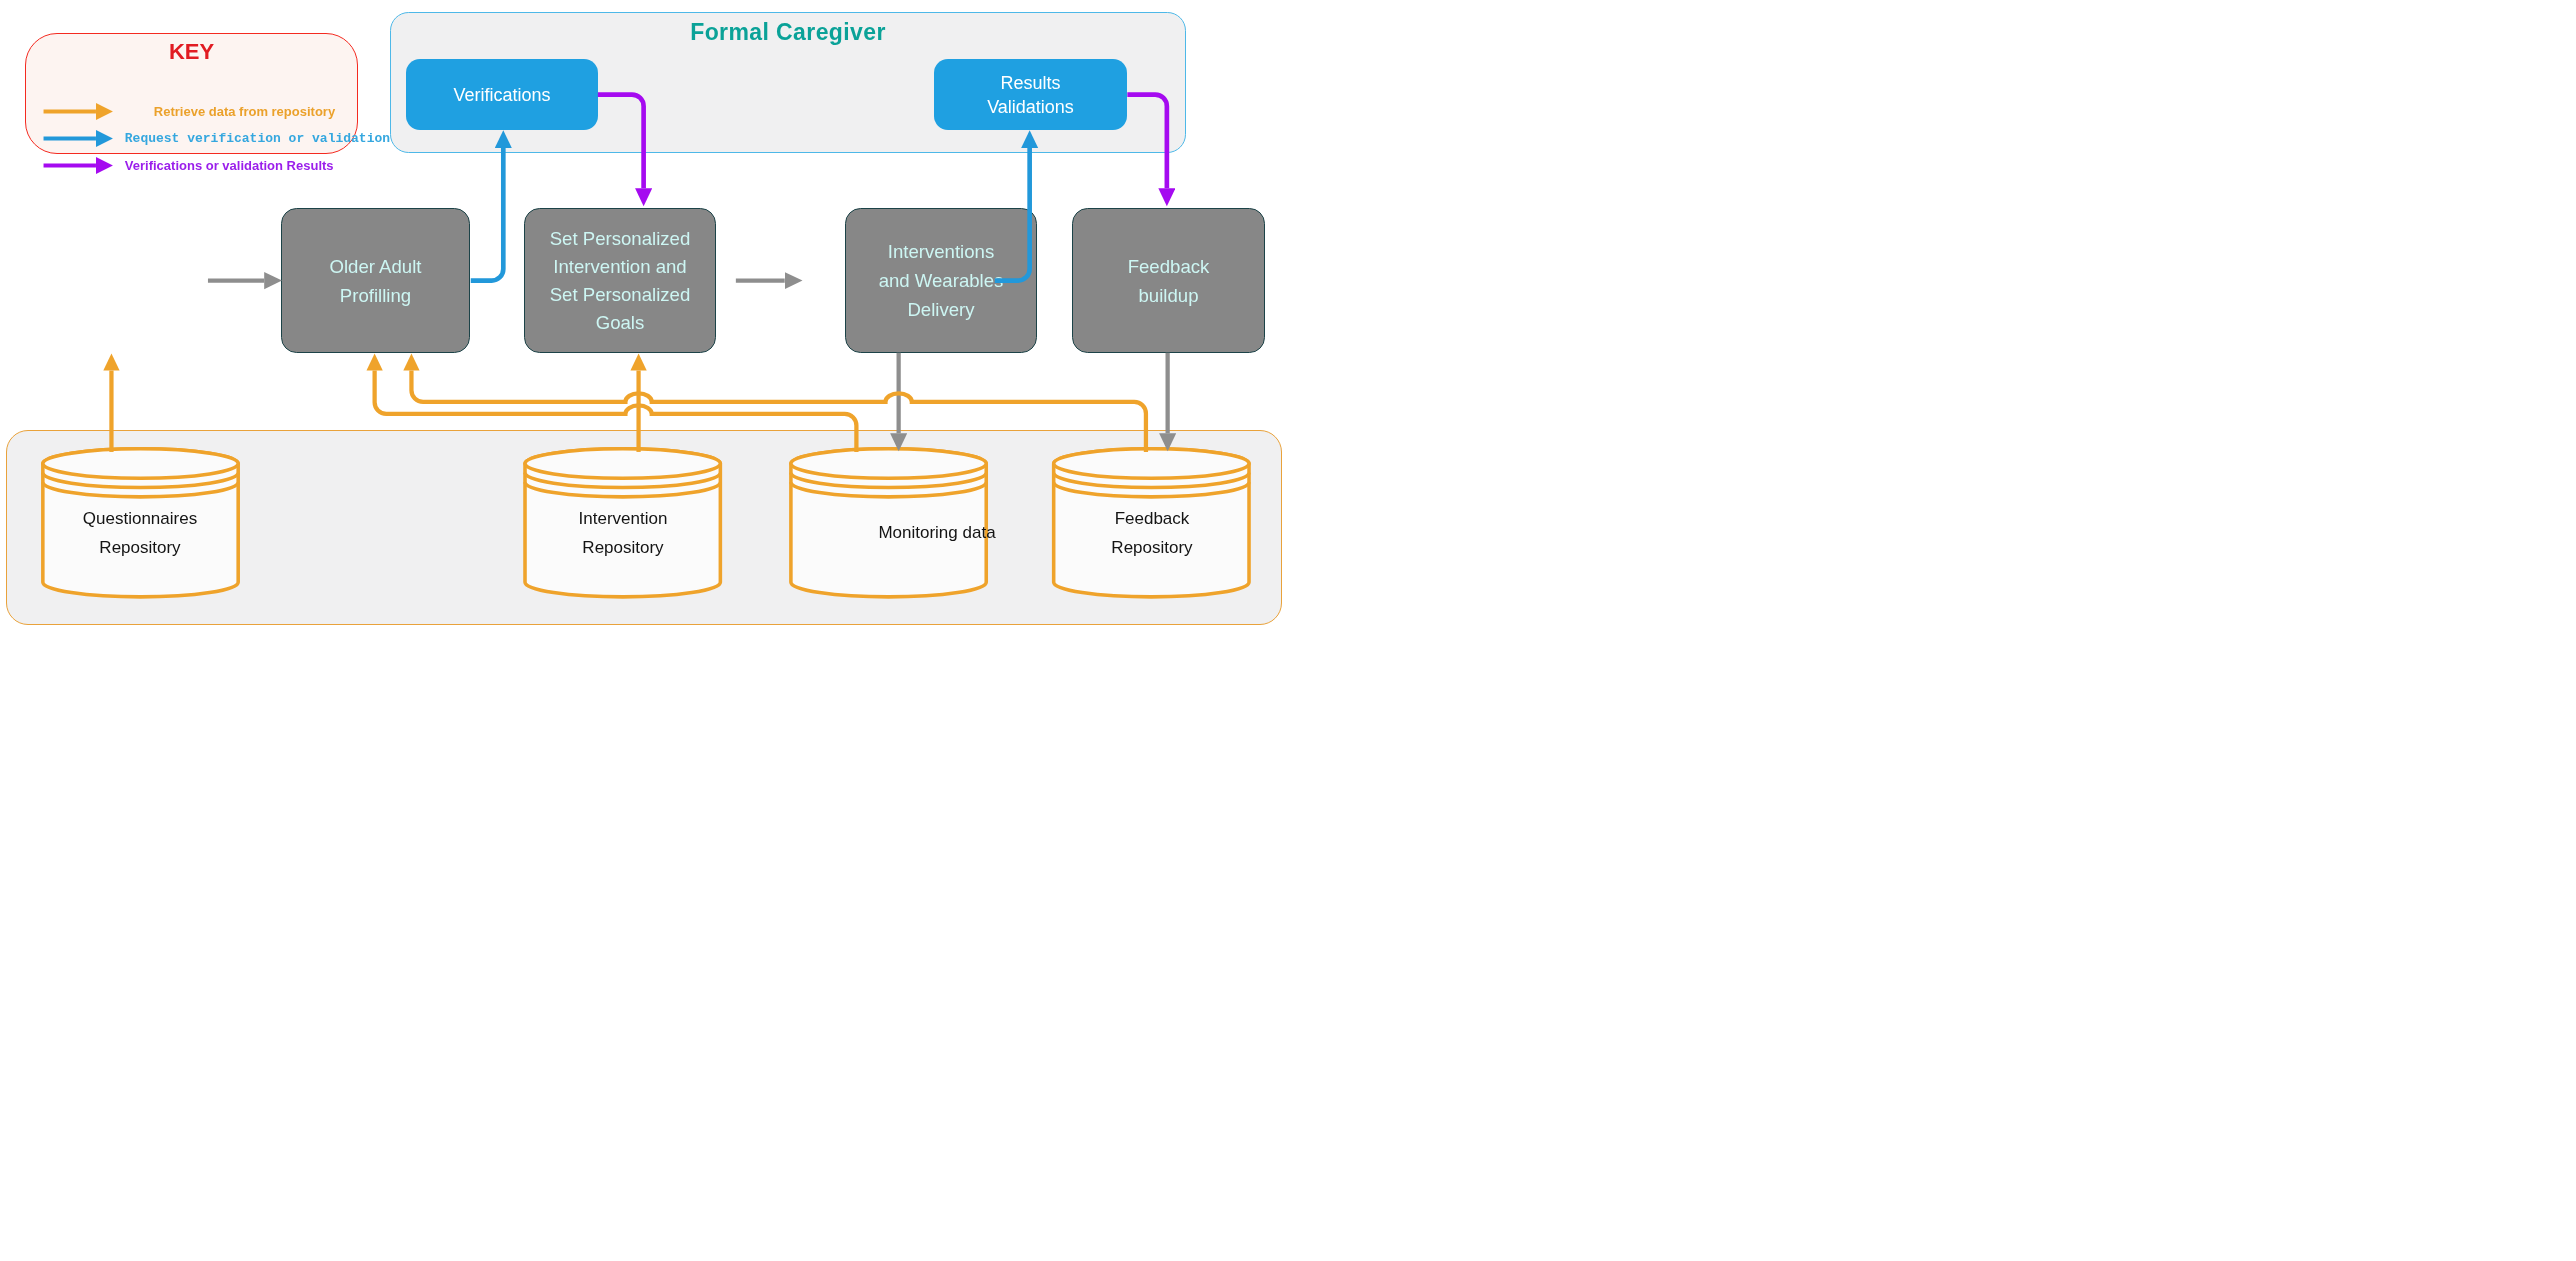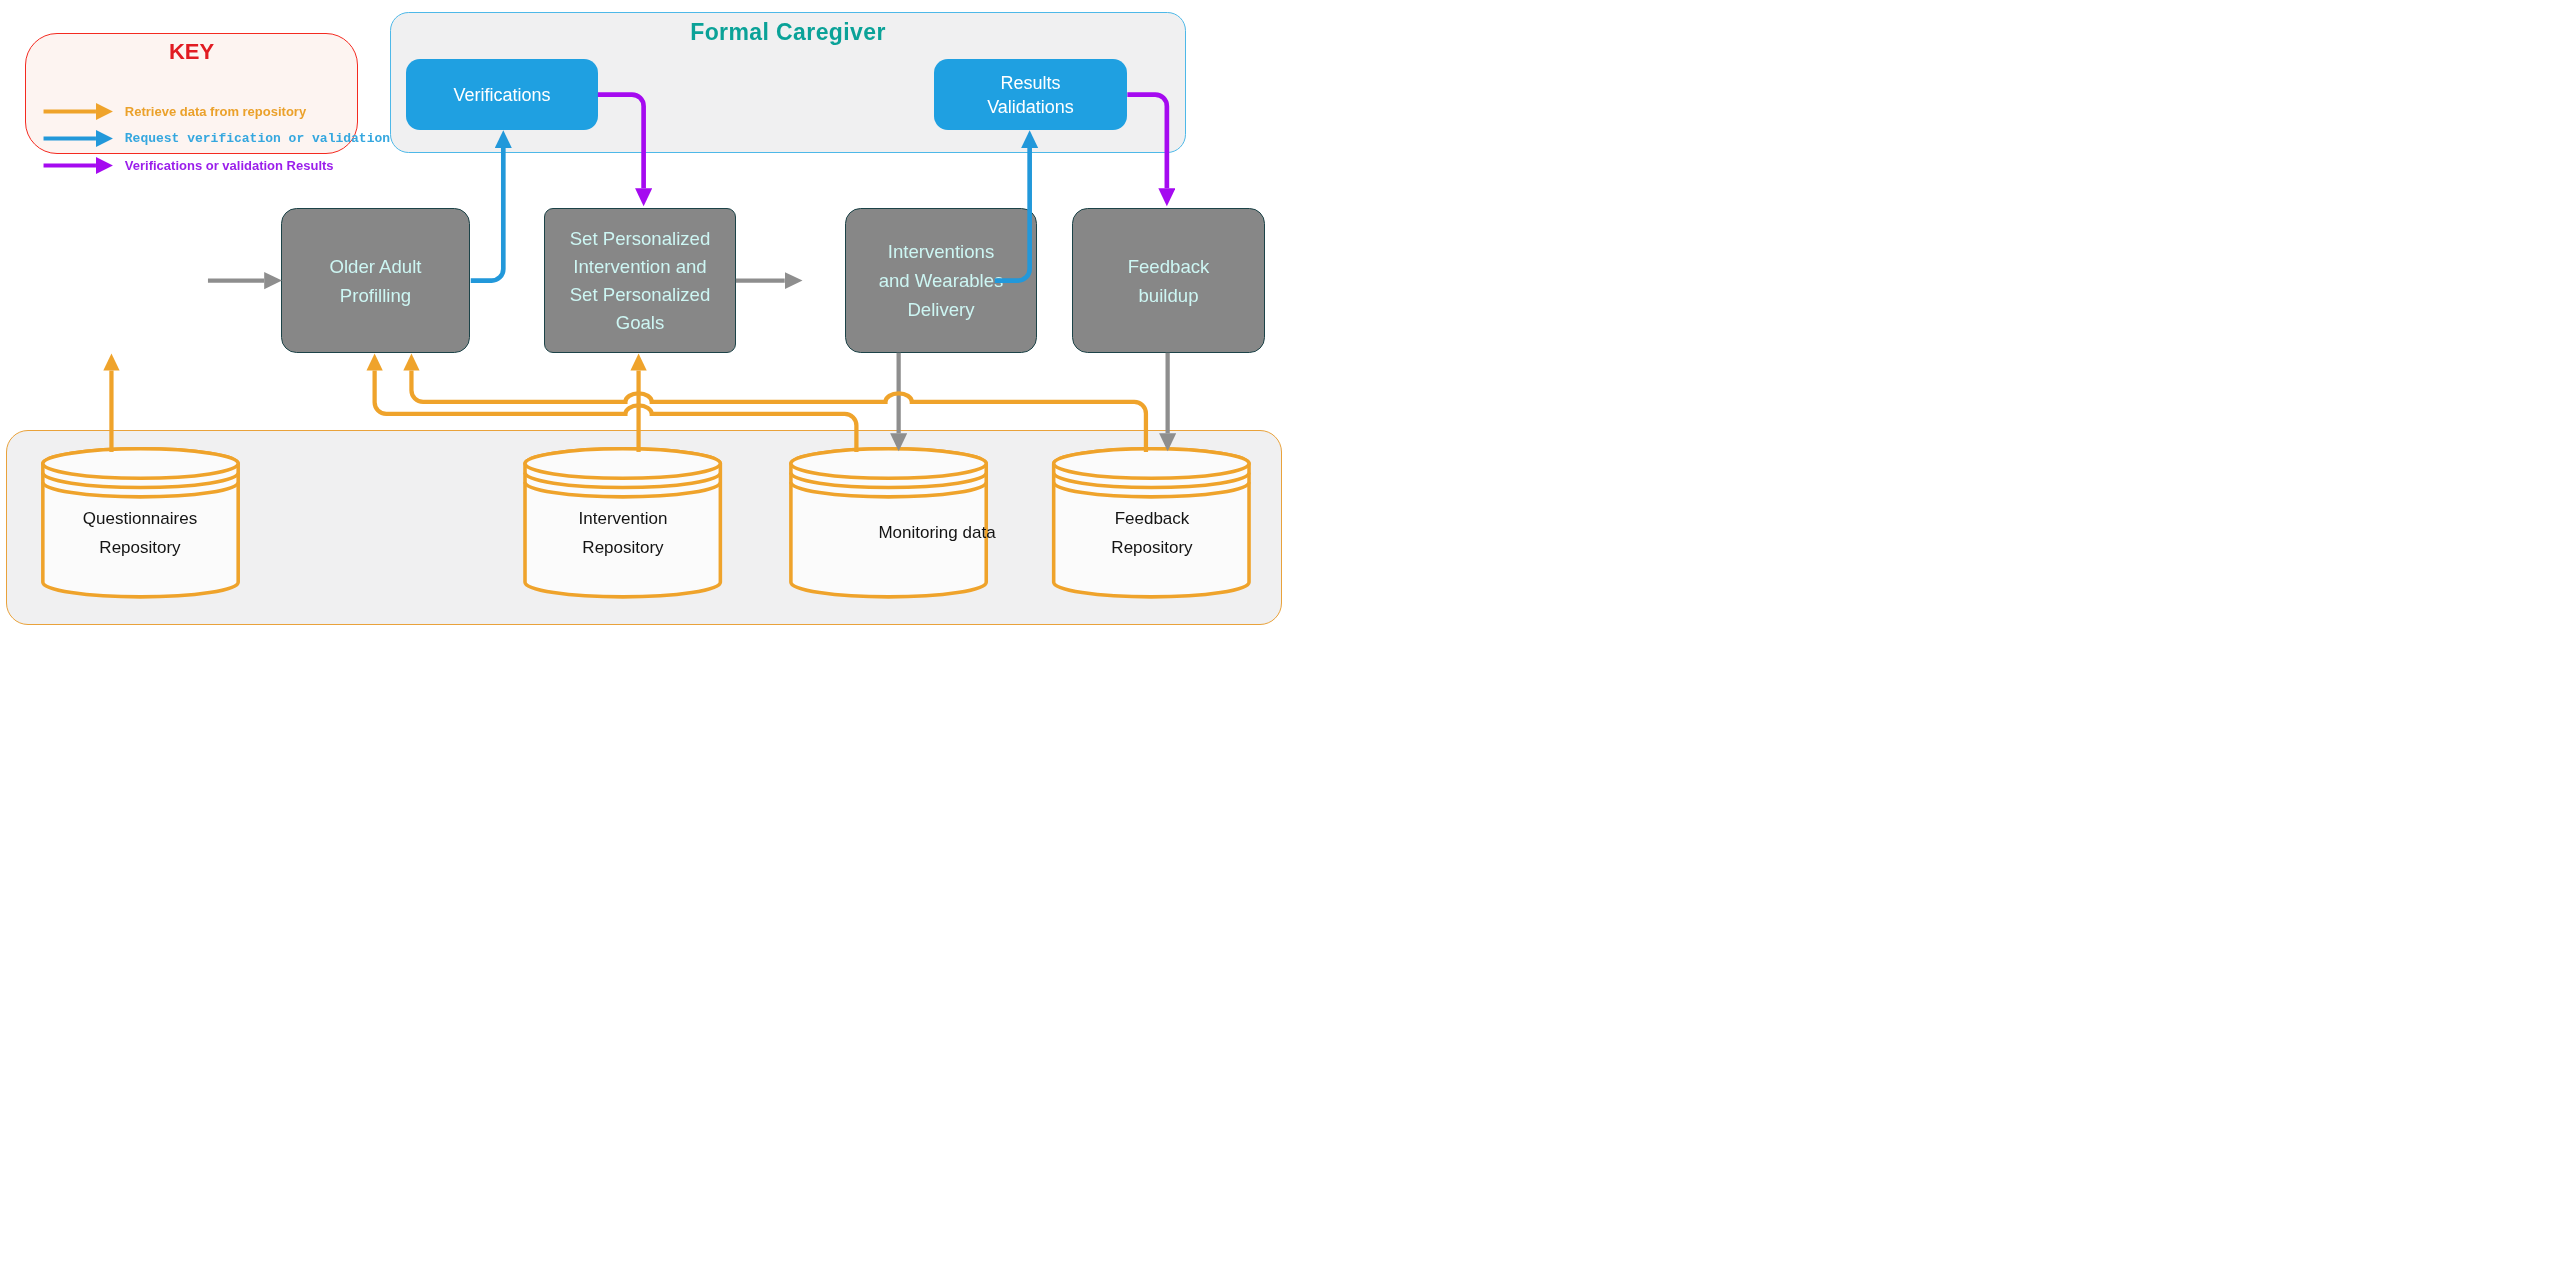--- a/index.html
+++ b/index.html
@@ -11,29 +11,29 @@
   #formal-caregiver .fc-title{margin-top:6.2px;text-align:center;font-size:23px;font-weight:bold;color:#0AA298;letter-spacing:0.4px;}
   #repo-zone{left:6.2px;top:430px;width:1276px;height:195px;border:1.2px solid #E9A23B;border-radius:22px;}
 
   
   #key-box{position:absolute;left:25px;top:33px;width:333px;height:121px;box-sizing:border-box;
            background:#FDF4F1;border:1.6px solid #F42A20;border-radius:32px;}
   #key-box .key-title{text-align:center;font-size:22px;font-weight:bold;color:#E11B22;margin-top:4.7px;}
   .legend-row{position:absolute;left:15.5px;height:18.6px;display:flex;align-items:center;}
   .legend-row svg{width:74px;height:17px;flex:0 0 auto;}
   .legend-row span{margin-left:9.3px;font-size:13px;font-weight:bold;white-space:nowrap;}
-  #legend-row-0{top:68px;} #legend-row-1{top:95px;} #legend-row-2{top:122px;}
+  #legend-row-0{top:68px;gap:29px;} #legend-row-1{top:95px;} #legend-row-2{top:122px;}
 
   
   .pbox{position:absolute;top:208px;height:145px;box-sizing:border-box;background:#878787;
         border:1.6px solid #1C4348;border-radius:15.5px;display:flex;align-items:center;justify-content:center;
         color:#CDF6F3;font-size:18.6px;line-height:29px;text-align:center;white-space:pre-line;z-index:2;}
   #pbox-0{left:14.7px;width:193px;}
   #pbox-1{left:281px;width:189px;}
-  #pbox-2{left:544px;width:192px;line-height:28px;border-radius:9px;}
+  #pbox-2{left:524px;width:192px;line-height:28px;}
   #pbox-3{left:803px;width:192px;margin-left:42px;}
   #pbox-4{left:1072px;width:193px;}
 
   
   .bluebox{position:absolute;top:59px;height:71px;box-sizing:border-box;background:#1FA0E1;border-radius:14px;
            display:flex;align-items:center;justify-content:center;color:#ffffff;font-size:18px;
            line-height:24px;text-align:center;white-space:pre-line;z-index:2;}
   #bluebox-0{left:406px;width:192px;}
   #bluebox-1{left:934px;width:193px;}
 

